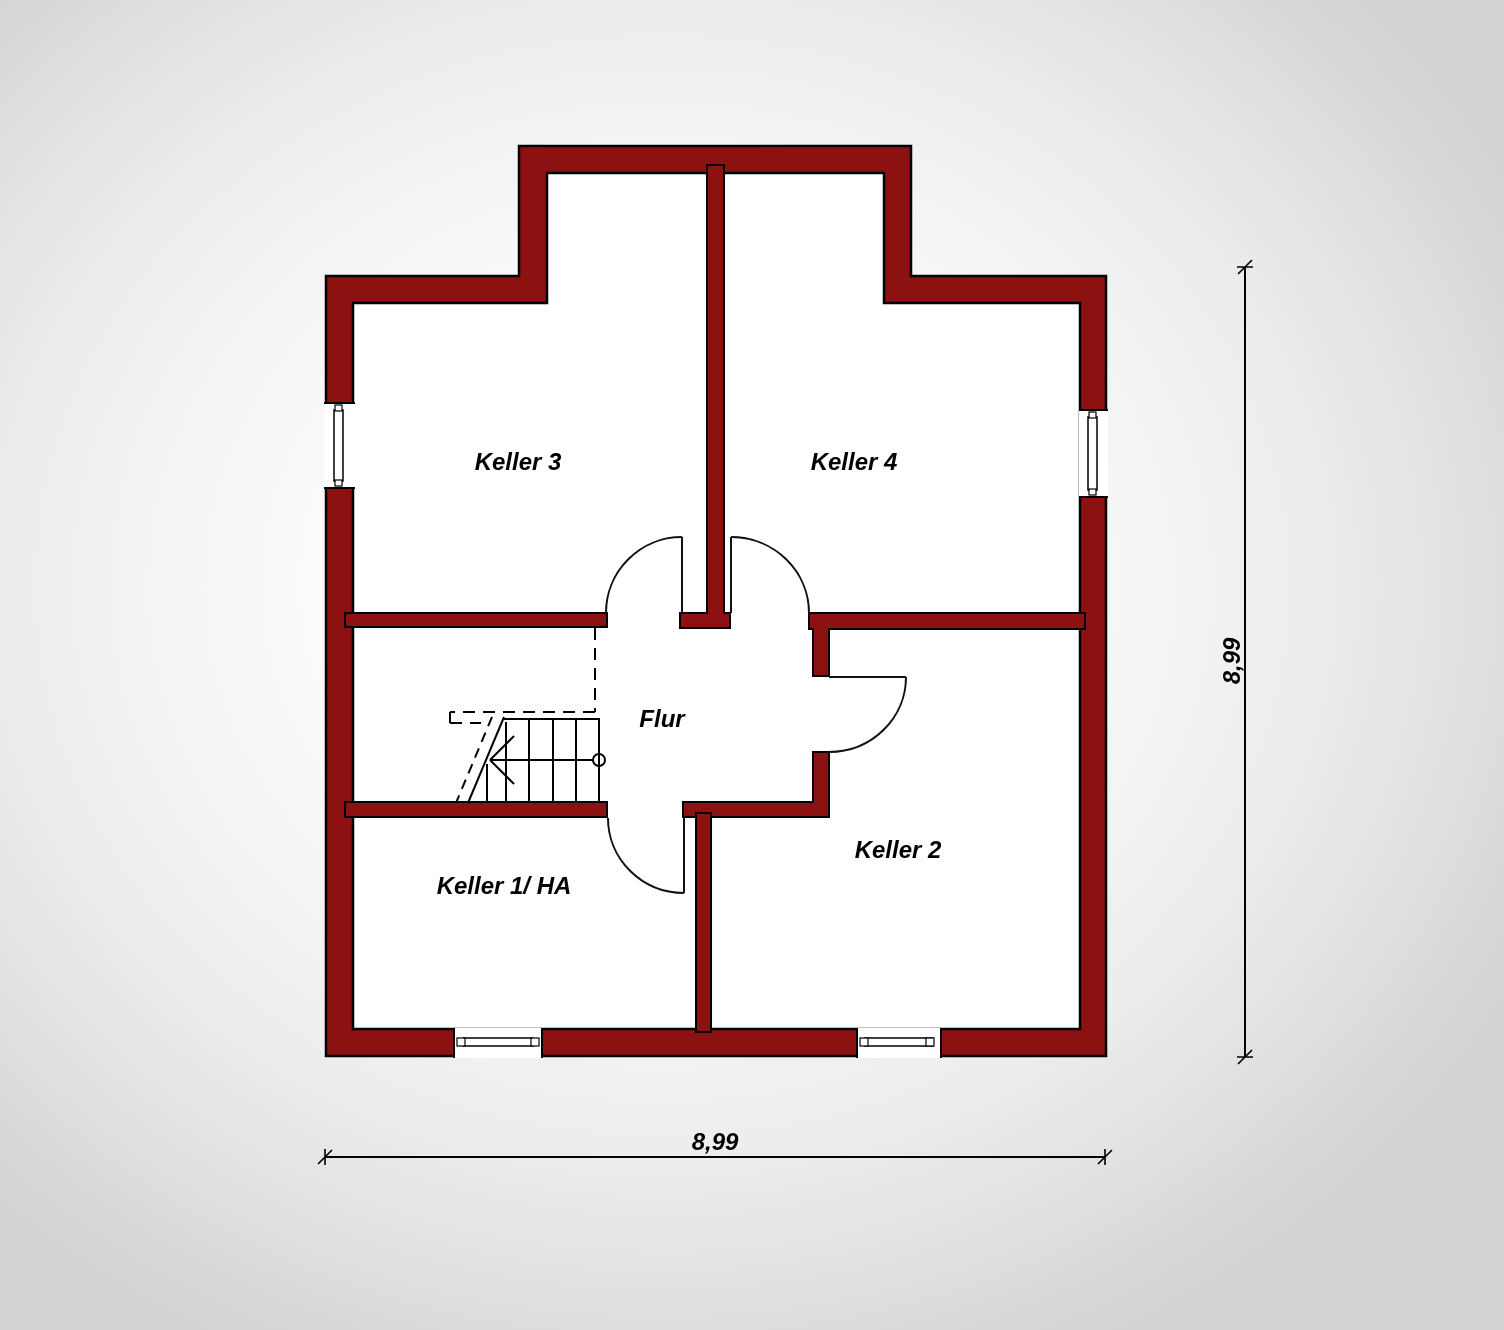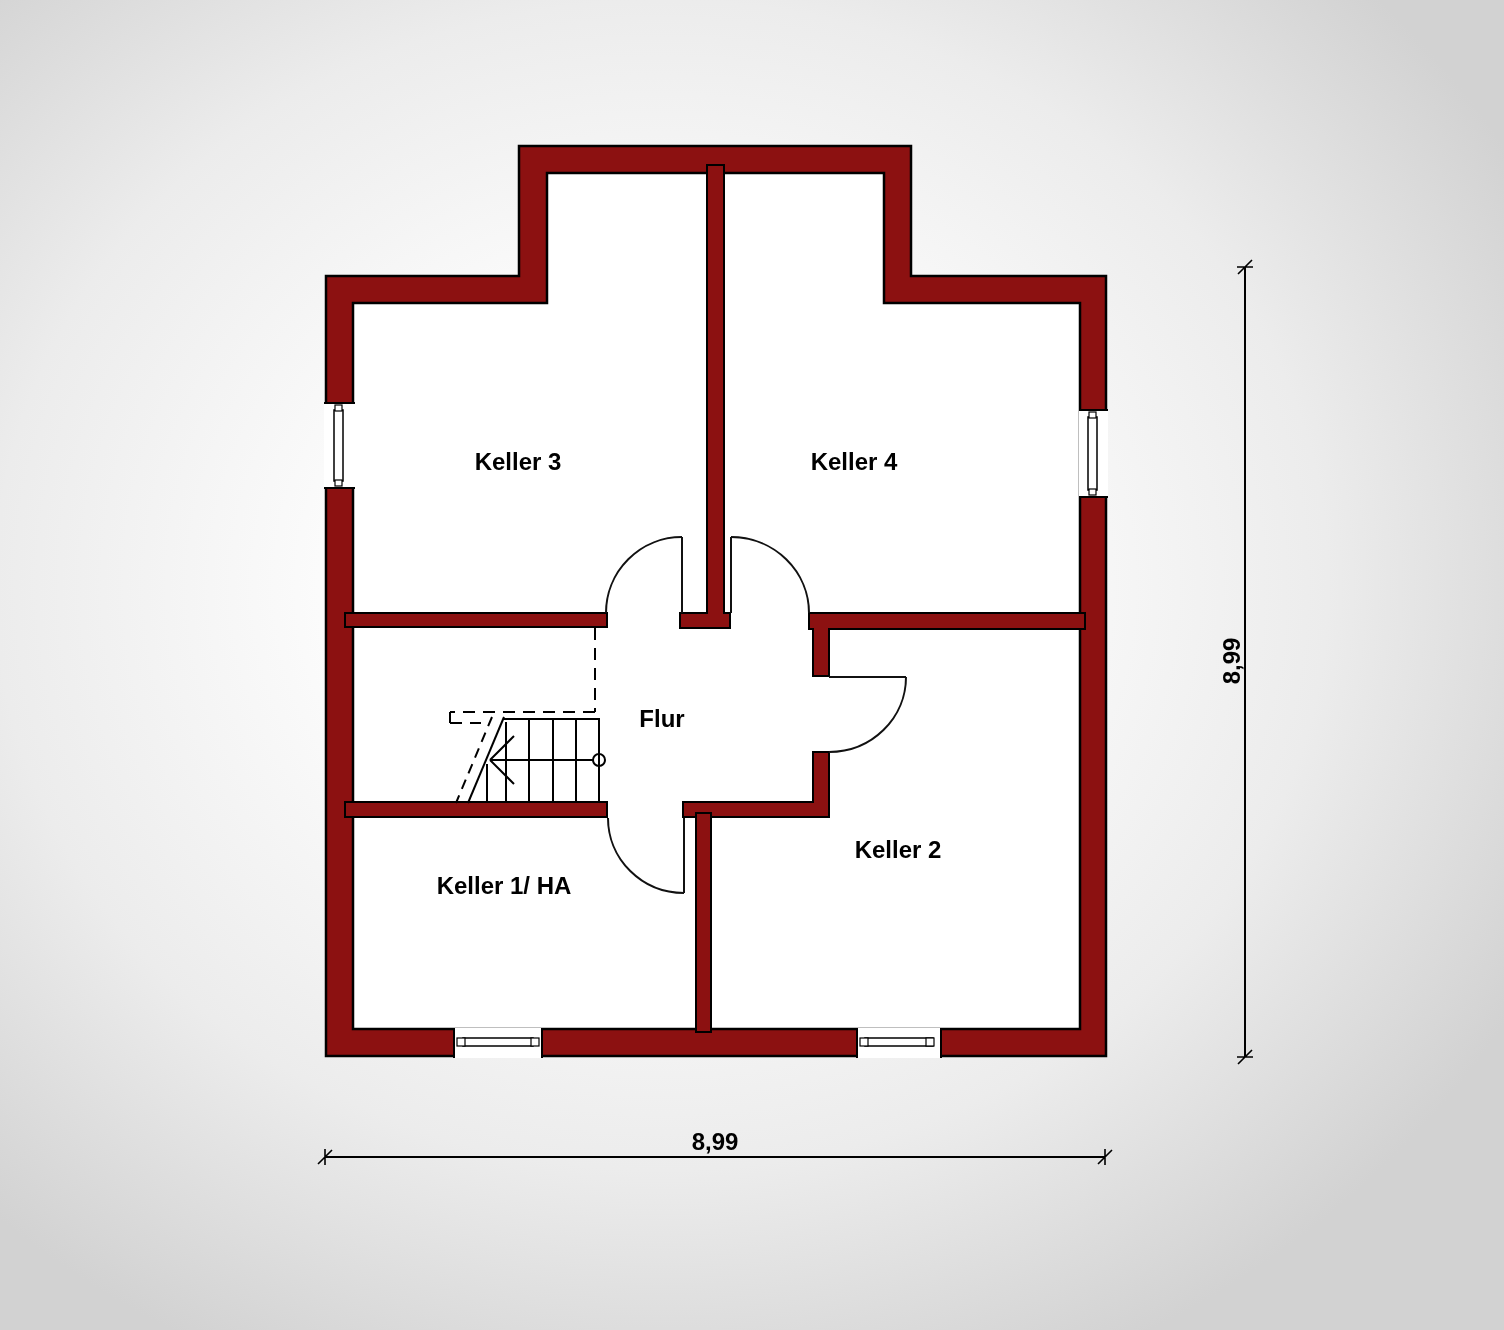--- a/index.html
+++ b/index.html
@@ -3,21 +3,21 @@
 <meta charset="utf-8">
 <style>
   html,body{margin:0;padding:0;}
   body{
     width:1504px;height:1330px;overflow:hidden;
     background:#d2d2d2;
     background-image:radial-gradient(ellipse 980px 860px at 44% 44%,
       #ffffff 0%, #fbfbfb 35%, #ececec 68%, #d2d2d2 100%);
     font-family:"Liberation Sans", sans-serif;
   }
-  .stage{position:relative;width:1504px;height:1210px;}
+  .stage{position:relative;width:1504px;height:1210px;font-style:italic;}
   svg{position:absolute;left:0;top:0;}
   text{
     font-family:"Liberation Sans", sans-serif;
     font-weight:bold;
     font-size:24px;
     fill:#000000;
   }
 </style>
 </head>
 <body>

